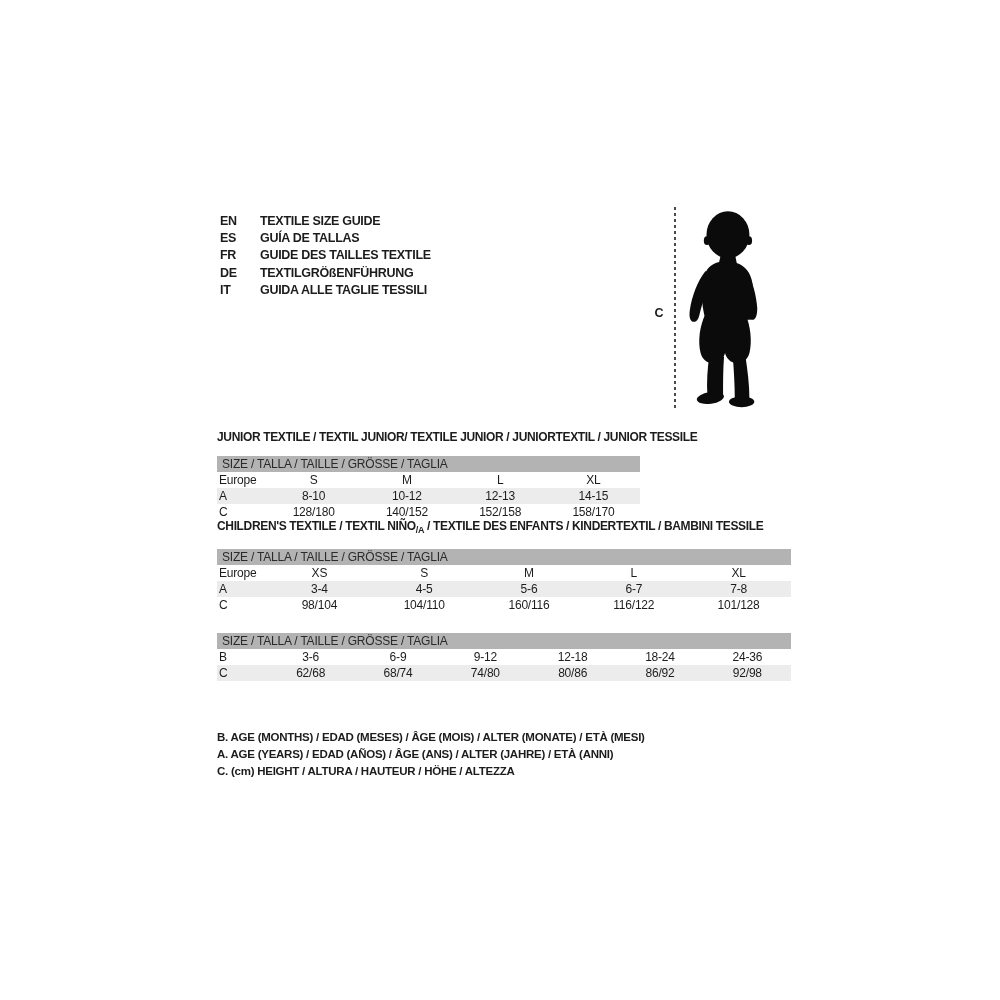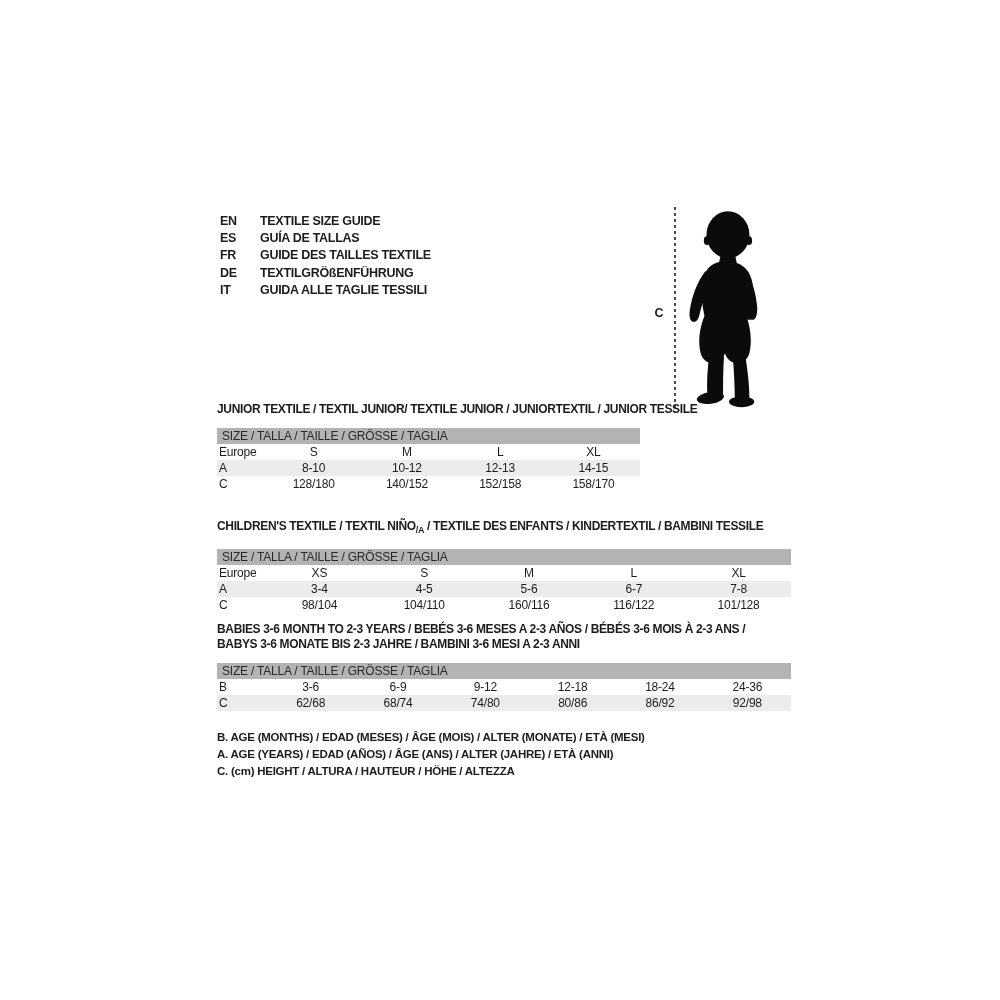--- a/index.html
+++ b/index.html
@@ -35,21 +35,21 @@
     font-size:12px; letter-spacing:-0.2px; margin-top:11px;
   }
   .section td { overflow:hidden; white-space:nowrap; }
   .size-bar td {
     background:var(--bar,#b3b3b3); color:var(--bartxt,#2a2a2a);
     height:16px; padding:0 0 0 5px; text-align:left; font-size:12px;margin-top:35px;
   }
   .section tbody td { height:16px; padding:0; text-align:center; }
   .section tbody td.row-label { text-align:left; padding-left:2px; }
   .section tbody tr.shaded td { background:var(--shade,#ececec); }
-  .s1 { top:402px; width:423px; }
+  .s1 { top:430px; width:423px; }
   .s2 { top:519px; width:574px; }
   .s3 { top:622px; width:574px; }
 
   
   .legend { position:absolute; left:217px; top:729px; }
   .legend-line { font-weight:700; font-size:11.5px; letter-spacing:-0.25px; line-height:17px; white-space:nowrap; }
 </style>
 </head>
 <body>
 
@@ -181,24 +181,20 @@
             <td>104/110</td>
             <td>160/116</td>
             <td>116/122</td>
             <td>101/128</td>
           </tr>
         </tbody>
     </table>
   </section>
 
   <section class="section s3">
-    <div>
-        <div class="section-title"><span>BABIES 3-6 MONTH TO 2-3 YEARS / BEBÉS 3-6 MESES A 2-3 AÑOS / BÉBÉS 3-6 MOIS À 2-3 ANS /</span></div>
-        <div class="section-title"><span>BABYS 3-6 MONATE BIS 2-3 JAHRE / BAMBINI 3-6 MESI A 2-3 ANNI</span></div>
-      </div>
     <table>
         <colgroup>
           <col style="width: 50px;">
           <col>
           <col>
           <col>
           <col>
           <col>
           <col>
         </colgroup>

